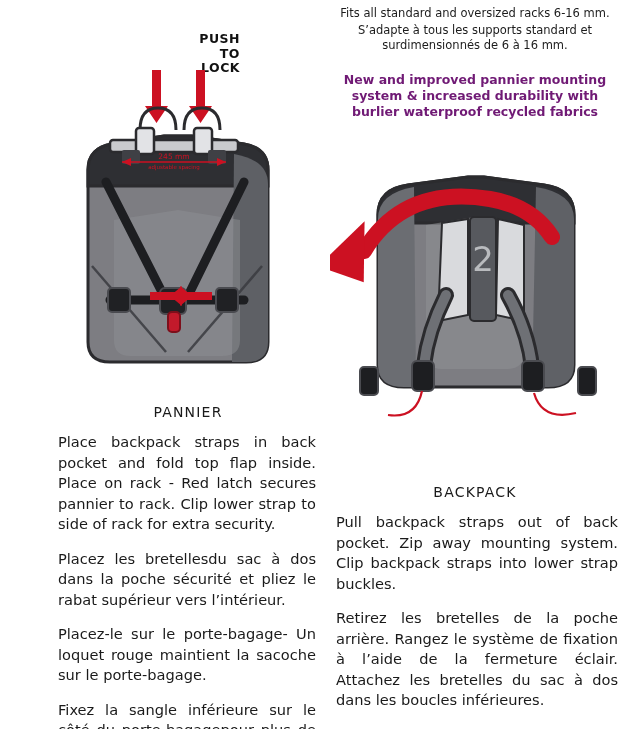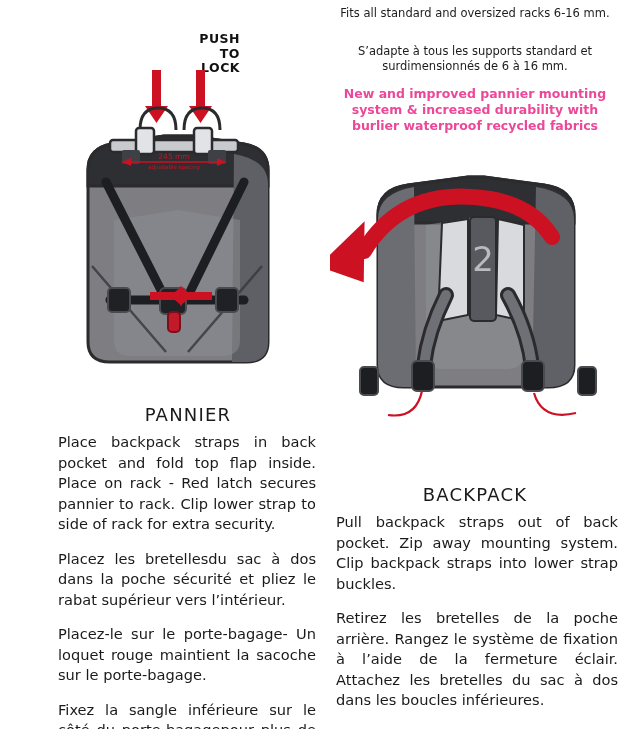--- a/index.html
+++ b/index.html
@@ -32,27 +32,27 @@
   }
   .top-text .line {
     font-size: 11.5px;
     line-height: 15px;
     color: #1c1c1c;
   }
   .top-text .fr-line {
     font-size: 11.5px;
     line-height: 15px;
     color: #1c1c1c;
-    margin-top: 23px;
+    margin-top: 2px;
   }
   .red-en {
-    margin-top: 12px;
+    margin-top: 19px;
     font-size: 12.5px;
     line-height: 16px;
-    color: #ec4899;
+    color: #701a75;
     font-weight: bold;
   }
   .red-fr {
     margin-top: 6px;
     font-size: 11px;
     line-height: 14px;
     color: #cc1122;
   }
 
   
@@ -72,21 +72,21 @@
   
   .illus {
     position: absolute;
   }
   #pannier-illus { left: 48px; top: 70px; width: 260px; height: 320px; }
   #backpack-illus { left: 330px; top: 155px; width: 290px; height: 285px; }
 
   
   .heading {
     position: absolute;
-    font-size: 18px;
+    font-size: 14px;
     letter-spacing: 1.2px;
     color: #1a1a1a;
   }
   #pannier-heading { left: 58px; top: 404px; width: 260px; text-align: center; }
   #backpack-heading { left: 335px; top: 484px; width: 280px; text-align: center; }
 
   
   .copy {
     position: absolute;
     font-size: 14.6px;

